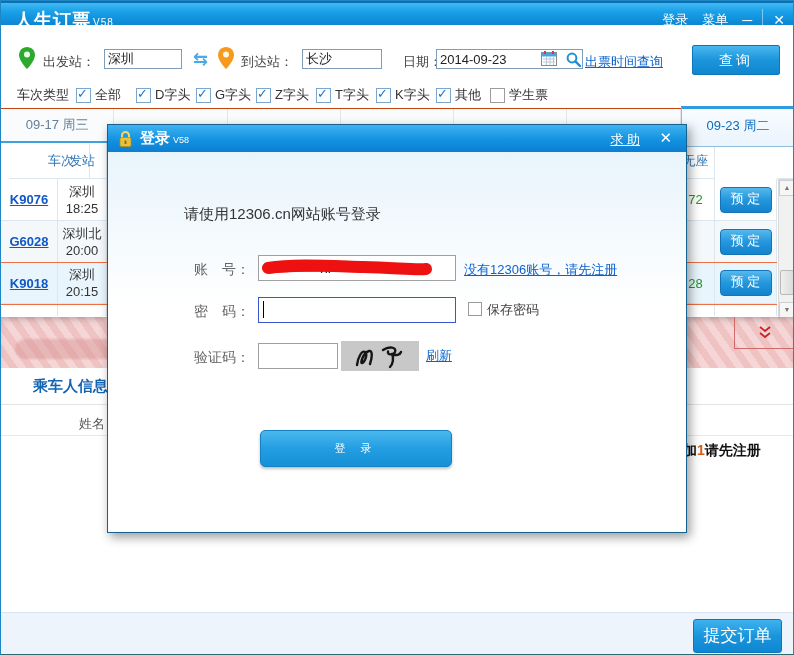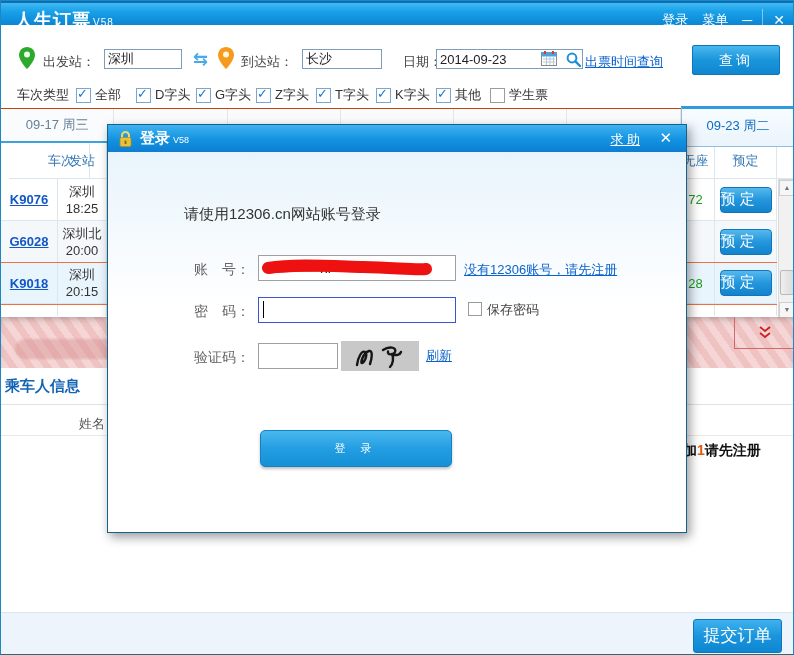--- a/index.html
+++ b/index.html
@@ -46,38 +46,38 @@
   .ttable{position:absolute;left:0;top:142px;width:793px;height:174px;background:#fff;border-bottom:1px solid #c9c9c9;}
   .cell{position:absolute;border-right:1px solid #dbe6ee;border-bottom:1px solid #dbe6ee;
         display:flex;align-items:center;justify-content:center;text-align:center;}
   .hcell{color:#3679b5;}
   .trainlink{color:#1157c8;font-weight:bold;text-decoration:underline;cursor:pointer;}
   .st{line-height:17px;color:#333;}
   .seatnum{color:#1f9a1f;}
   .rsel{background:#e9f5fd;}
   .selline{position:absolute;left:0;height:1px;background:#ee7044;z-index:2;}
   .btn-book{width:50px;height:24px;border:1px solid #1374b8;border-radius:4px;cursor:pointer;
-    background:linear-gradient(#55b9ec,#2396dd 50%,#1283cc);color:#fff;font-size:15px;line-height:22px;text-align:left;}
+    background:linear-gradient(#55b9ec,#2396dd 50%,#1283cc);color:#fff;font-size:13px;line-height:22px;text-align:center;}
   
   .sbar{position:absolute;left:777px;top:36px;width:16px;height:138px;background:#f1f1f1;border:1px solid #d9d9d9;}
   .sbtn{position:absolute;left:0;width:14px;height:14px;background:#f6f6f6;border:1px solid #cfcfcf;
         color:#777;font-size:7px;text-align:center;line-height:14px;cursor:pointer;}
   .sthumb{position:absolute;left:1px;width:12px;height:23px;background:linear-gradient(90deg,#efefef,#dcdcdc);
         border:1px solid #b9b9b9;border-radius:2px;cursor:grab;}
   
   .pinkband{position:absolute;left:0;top:316px;width:100%;height:51px;background:#f2c9c9;
     box-shadow:inset 0 5px 7px -4px rgba(60,60,60,.55);overflow:hidden;}
   .pink-tex{position:absolute;inset:0;opacity:.5;background:
     repeating-linear-gradient(55deg,rgba(255,255,255,.45) 0 7px,rgba(233,176,176,.5) 7px 14px);}
   .pink-stamp{position:absolute;left:14px;top:22px;width:130px;height:20px;border-radius:10px;
     background:rgba(205,130,130,.35);filter:blur(1px);}
   .expander{position:absolute;left:733px;top:0;width:60px;height:31px;border-left:1px solid #d06a6a;
     border-bottom:1px solid #d06a6a;display:flex;align-items:center;justify-content:center;cursor:pointer;}
   
-  .psg-title{position:absolute;left:4px;top:376px;font-size:15px;font-weight:bold;color:#1464b4;}
+  .psg-title{position:absolute;left:32px;top:376px;font-size:15px;font-weight:bold;color:#1464b4;}
   .hr1{position:absolute;left:0;top:403px;width:100%;height:1px;background:#e2e2e2;}
   .name-label{position:absolute;left:78px;top:414px;color:#555;}
   .hr2{position:absolute;left:0;top:434px;width:100%;height:1px;background:#e9e9e9;}
   .addpsg{position:absolute;left:682px;top:441px;font-size:14px;font-weight:bold;color:#111;}
   .addpsg .num{color:#e05a10;}
   
   .bottombar{position:absolute;left:0;top:611px;width:100%;height:42px;background:#edf4fc;border-top:1px solid #d8e4f0;}
   .btn-submit{position:absolute;left:692px;top:6px;width:87px;height:32px;border:1px solid #0e76be;border-radius:3px;
     background:linear-gradient(#3fb2ee,#1a95dc 50%,#0e86d2);color:#fff;font-size:17px;text-align:center;
     line-height:32px;cursor:pointer;}
@@ -216,21 +216,20 @@
     <div class="tab" style="border-right:none;"></div>
   </div>
   <div class="tab-active">09-23 周二</div>
 
   <div class="ttable">
 
     <div class="cell hcell" style="left:8px;top:0;width:56px;height:35px;padding-left:24px;">车次</div>
     <div class="cell hcell" style="left:57px;top:0;width:48px;height:35px;">发站</div>
     <div class="cell" style="left:106px;top:0;width:569px;height:35px;"></div>
     <div class="cell hcell" style="left:676px;top:0;width:37px;height:35px;">无座</div>
-    <div class="cell hcell" style="left:714px;top:0;width:61px;height:35px;">预定</div>
     <div class="cell" style="left:776px;top:0;width:16px;height:35px;"></div>
 
     <div>
       <div class="cell" style="left:0;top:36px;width:56px;height:41px;">
           <a class="trainlink">K9076</a>
         </div>
       <div class="cell st" style="left:57px;top:36px;width:48px;height:41px;flex-direction:column;">
           <span>深圳</span>
           <span>18:25</span>
         </div>

